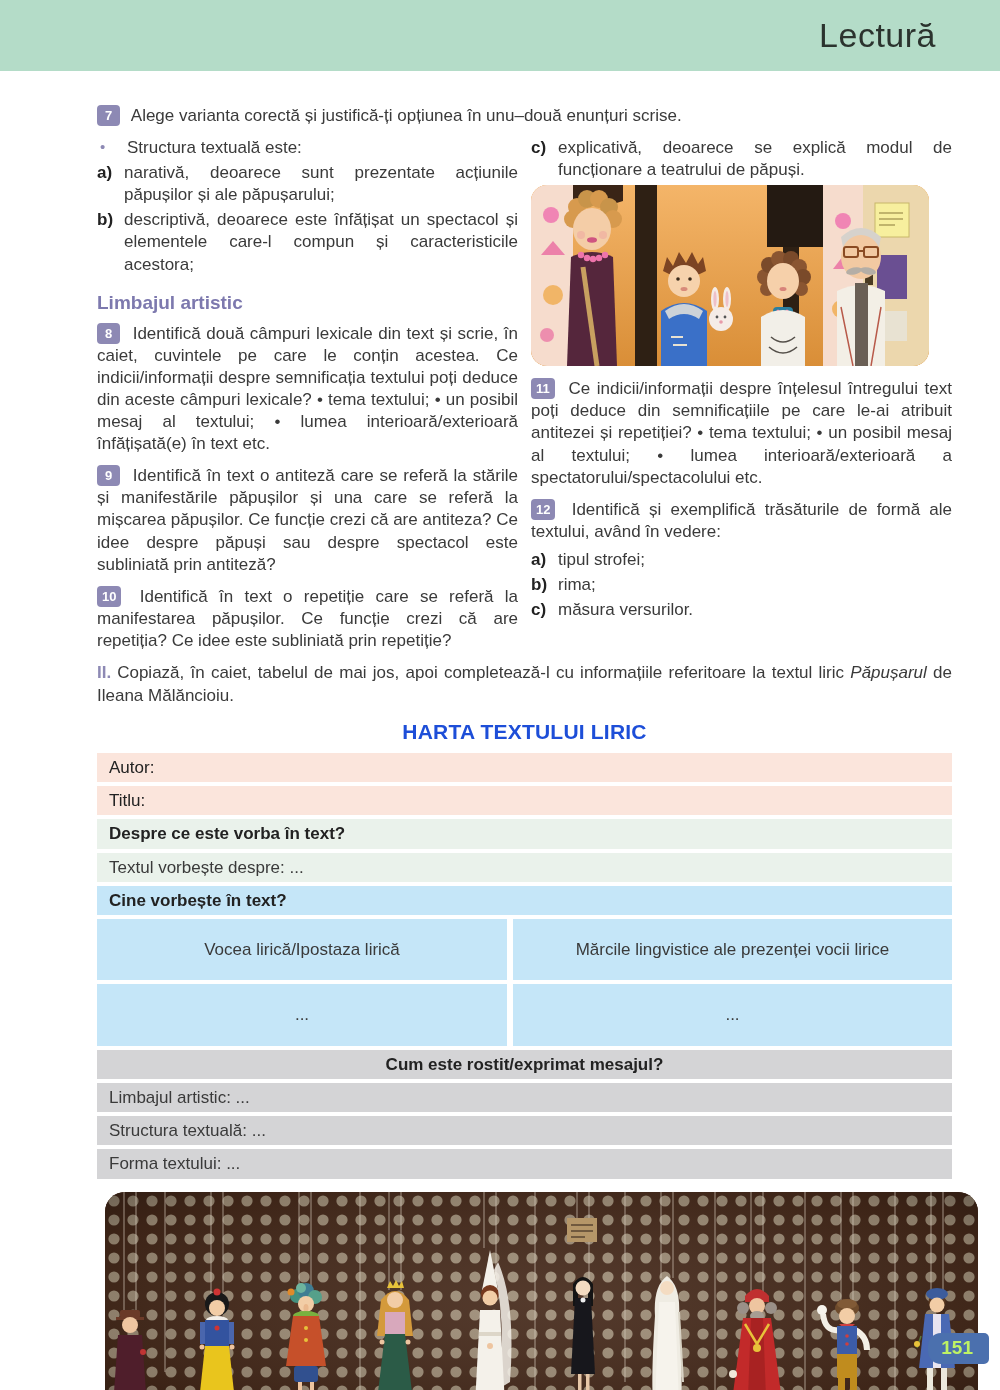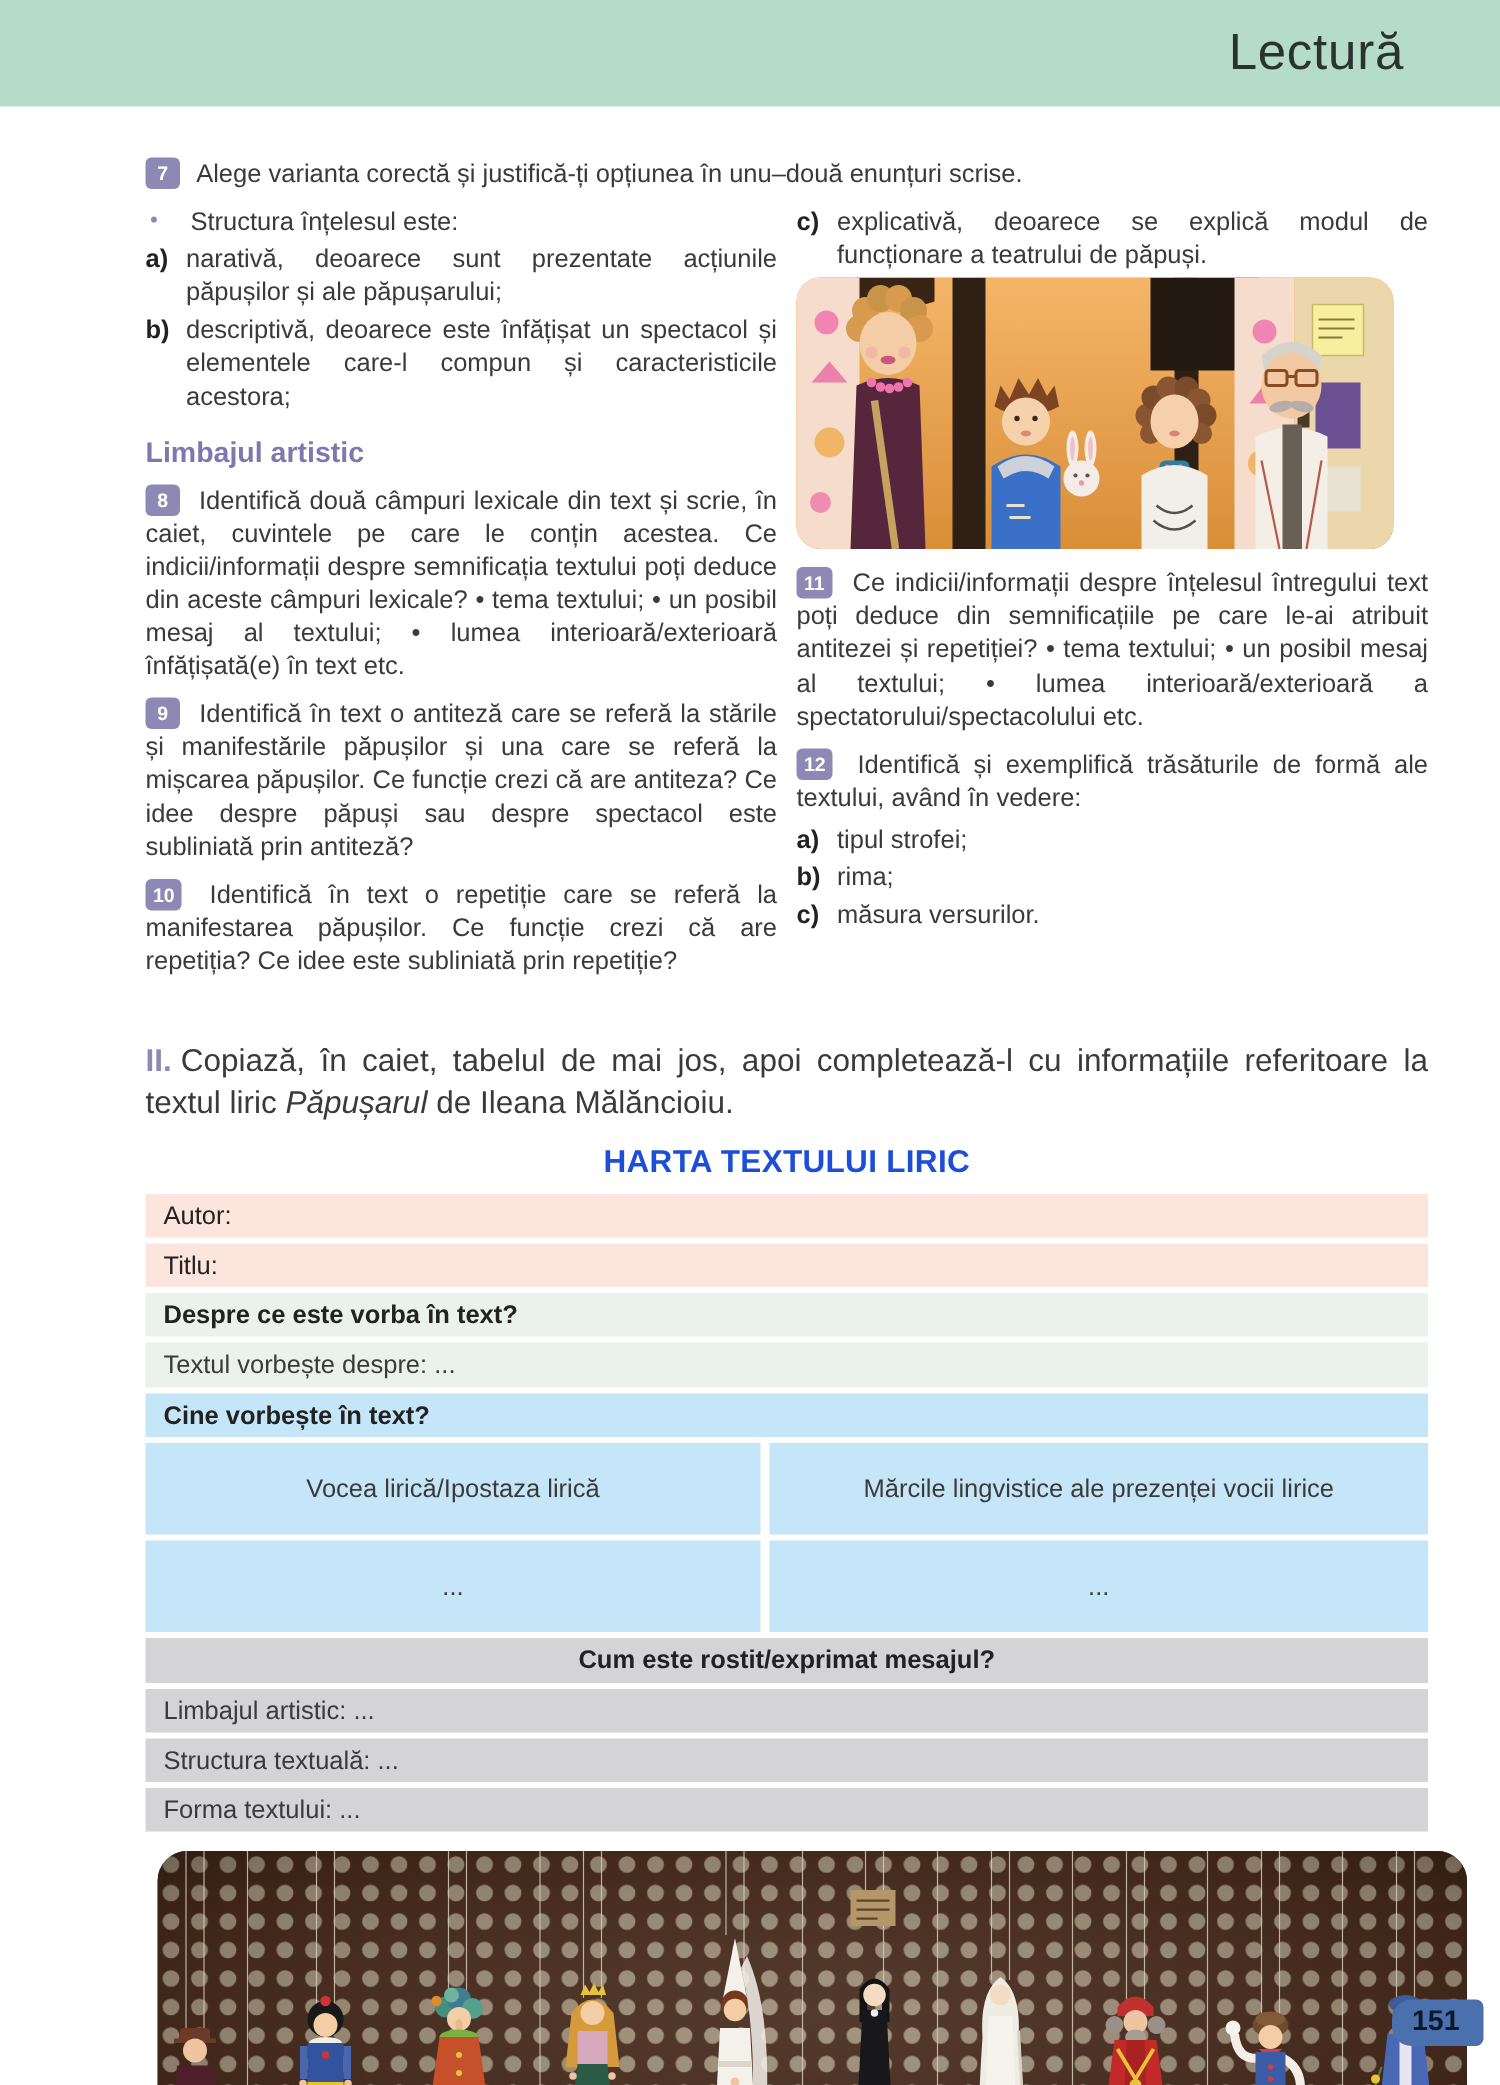--- a/index.html
+++ b/index.html
@@ -29,38 +29,38 @@
   .col{width:421px;flex:none;}
   .opt{display:flex;font-size:17px;line-height:1.3;margin:0 0 3px;}
   .optlabel{font-weight:bold;color:#222;flex:0 0 27px;}
   .opttext{flex:1;text-align:justify;}
   .bullet{color:var(--badge,#8d89b4);flex:0 0 27px;font-size:15px;padding-left:3px;}
   .subheading{color:var(--heading,#7d79ae);font-size:19px;font-weight:bold;margin:16px 0 9px;}
   .photo{margin:4px 0 12px;border-radius:16px;overflow:hidden;line-height:0;background:#e9a959;}
   .top-photo{width:398px;height:181px;}
   .bottom-photo{width:873px;height:244px;margin:13px 0 0 8px;border-radius:20px;background:#45291a;}
   .photo svg{display:block;width:100%;height:100%;}
-  .sec2{font-size:21px;line-height:1.35;text-align:justify;margin:32px 0 8px;}
+  .sec2{font-size:17px;line-height:1.35;text-align:justify;margin:0 0 8px;}
   .sec2label{color:var(--badge,#8d89b4);font-weight:bold;margin-right:6px;}
   .table-title{text-align:center;font-size:21px;color:#1d4ed8;font-weight:bold;margin:12px 0 9px;letter-spacing:.2px;}
   .harta{font-size:17px;line-height:1.25;}
   .t-row{margin-bottom:4px;padding:4px 12px;}
   .r-pink{background:var(--row-pink,#fbe5dc);font-weight:normal;color:#222;}
   .r-green-h{background:var(--row-green,#eaf2eb);font-weight:bold;text-align:left;color:#222;}
   .r-green{background:var(--row-green,#eaf2eb);}
   .r-blue-h{background:var(--row-blue,#c5e6f8);font-weight:bold;text-align:left;color:#222;}
   .t-two{display:flex;gap:6px;margin-bottom:4px;}
   .t-two .cell{background:var(--row-blue,#c5e6f8);text-align:center;padding:20px 8px;}
   .t-two .cell.c1{flex:0 0 394px;}
   .t-two .cell.c2{flex:1;}
   .r-gray-h{background:var(--row-gray,#d4d4d6);font-weight:bold;text-align:center;color:#222;}
   .r-gray{background:var(--row-gray,#d4d4d6);}
   .page-badge{
     position:absolute;right:11px;bottom:26px;
-    background:var(--page-badge,#4b70ae);color:#0f172a;font-weight:bold;
+    background:var(--page-badge,#4b70ae);color:#bef264;font-weight:bold;
     font-size:19px;padding:4px 16px 5px 13px;border-radius:13px 5px 5px 13px;
   }
 </style>
 </head>
 <body>
 
 <div class="page">
 
   <header class="band">
     <span class="band-title">Lectură</span>
@@ -71,21 +71,21 @@
     <p class="q">
       <span class="qbadge">7</span>
       <span>Alege varianta corectă și justifică-ți opțiunea în unu–două enunțuri scrise.</span>
     </p>
 
     <div class="cols">
 
       <div class="col">
         <div class="opt">
           <span class="bullet">•</span>
-          <span class="opttext">Structura înțelesul este:</span>
+          <span class="opttext">Structura textuală este:</span>
         </div>
         <div class="opt">
           <span class="optlabel">a)</span>
           <span class="opttext">narativă, deoarece sunt prezentate acțiunile păpușilor și ale păpușarului;</span>
         </div>
         <div class="opt">
           <span class="optlabel">b)</span>
           <span class="opttext">descriptivă, deoarece este înfățișat un spectacol și elementele care-l compun și caracteristicile acestora;</span>
         </div>
 

